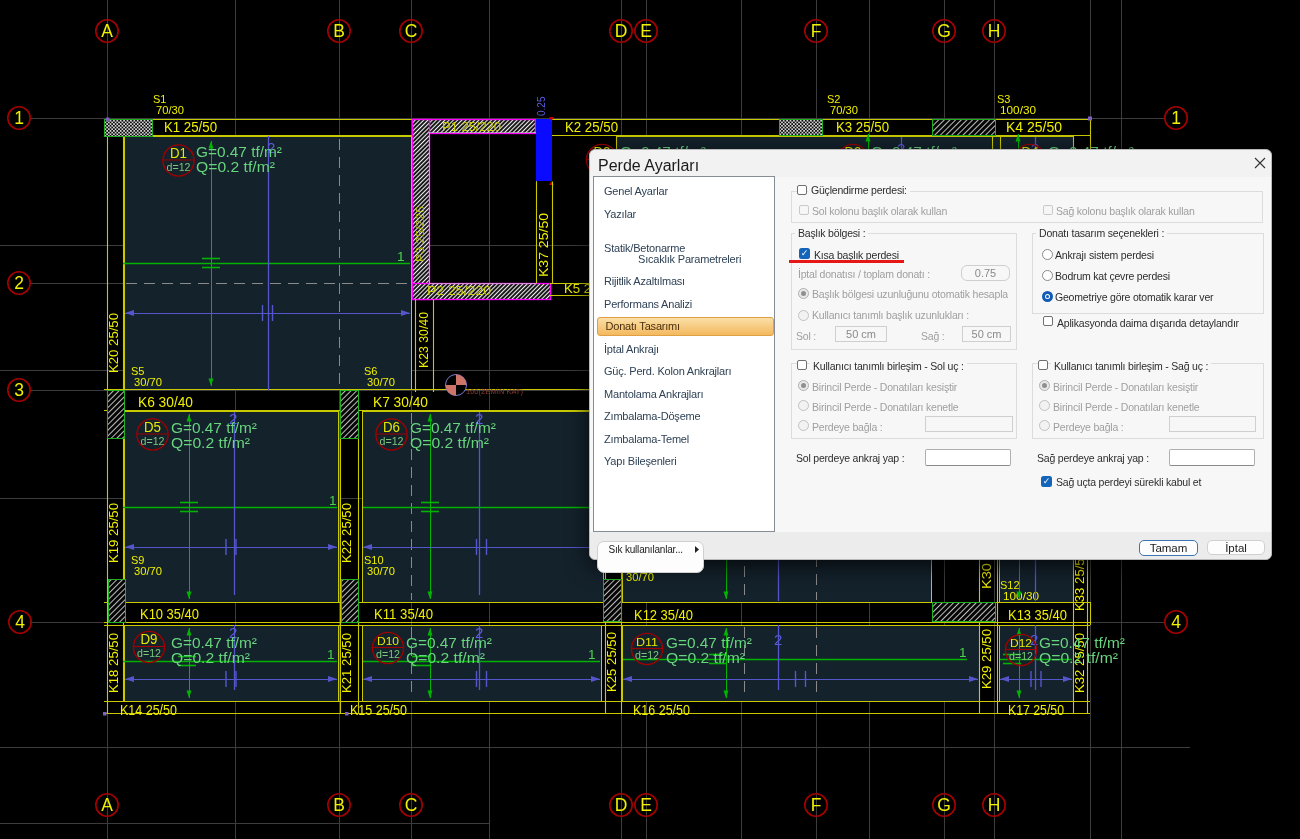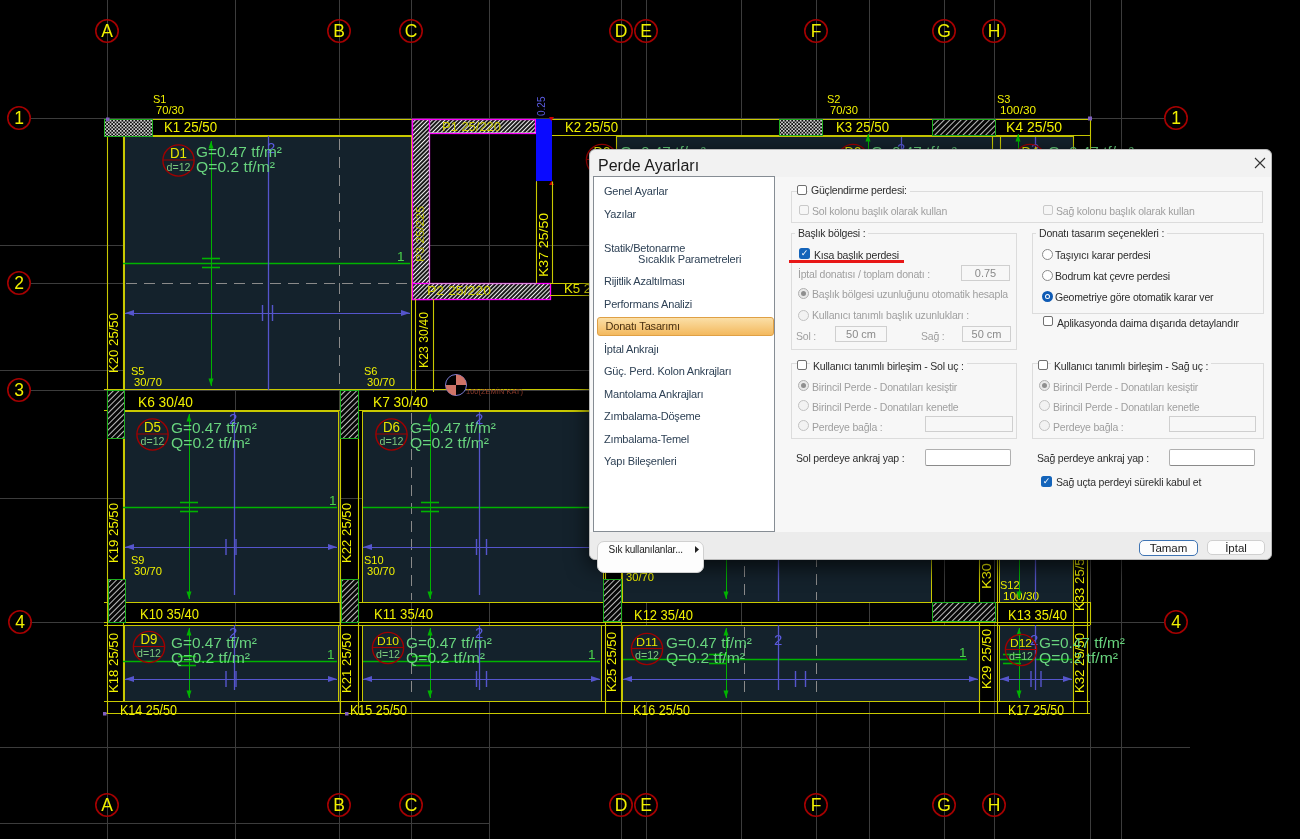--- a/index.html
+++ b/index.html
@@ -457,36 +457,36 @@
  <div class="t td" style="left:222px;top:54.5px;">Sol kolonu başlık olarak kullan</div>
  <div class="cb cbd" style="left:453px;top:55px;"></div>
  <div class="t td" style="left:466px;top:54.5px;">Sağ kolonu başlık olarak kullan</div>
 
  <div class="gb" style="left:201px;top:82.5px;width:226px;height:117px;"></div>
  <div class="t hdr" style="left:205px;top:77px;">Başlık bölgesi :</div>
  <div class="cbc" style="left:209px;top:98px;">✓</div>
  <div class="t" style="left:224px;top:98.5px;">Kısa başlık perdesi</div>
  <div style="position:absolute;left:199px;top:109.5px;width:115px;height:3.5px;background:#e81717;"></div>
  <div class="t td" style="left:208px;top:117.5px;">İptal donatısı / toplam donatı :</div>
- <div class="fl" style="left:371px;top:115px;width:49px;height:16px;">0.75</div>
+ <div class="fl" style="left:371px;top:115px;width:49px;height:16px;border-radius:6px;">0.75</div>
  <div class="rd rdds" style="left:208px;top:138px;">
       <span></span>
     </div>
  <div class="t td" style="left:222px;top:137.5px;">Başlık bölgesi uzunluğunu otomatik hesapla</div>
  <div class="rd rdd" style="left:208px;top:159.5px;"></div>
  <div class="t td" style="left:222px;top:159px;">Kullanıcı tanımlı başlık uzunlukları :</div>
  <div class="t td" style="left:206px;top:179.5px;">Sol :</div>
  <div class="fl" style="left:245px;top:176px;width:52px;height:16px;">50 cm</div>
  <div class="t td" style="left:331px;top:179.5px;">Sağ :</div>
  <div class="fl" style="left:372px;top:176px;width:49px;height:16px;">50 cm</div>
 
  <div class="gb" style="left:442px;top:82.5px;width:232px;height:81px;"></div>
  <div class="t hdr" style="left:446px;top:77px;">Donatı tasarım seçenekleri :</div>
  <div class="rd" style="left:452px;top:98.5px;"></div>
- <div class="t" style="left:465px;top:99px;">Taşıyıcı karar perdesi</div>
+ <div class="t" style="left:465px;top:99px;">Ankrajı sistem perdesi</div>
  <div class="rd" style="left:452px;top:119.5px;"></div>
  <div class="t" style="left:465px;top:120px;">Bodrum kat çevre perdesi</div>
  <div class="rd rds" style="left:452px;top:140.5px;">
       <span></span>
     </div>
  <div class="t" style="left:465px;top:141px;">Geometriye göre otomatik karar ver</div>
  <div class="cb" style="left:453px;top:166px;"></div>
  <div class="t" style="left:467px;top:166.5px;">Aplikasyonda daima dışarıda detaylandır</div>
 
  <div class="gb" style="left:201px;top:213px;width:226px;height:76px;"></div>

